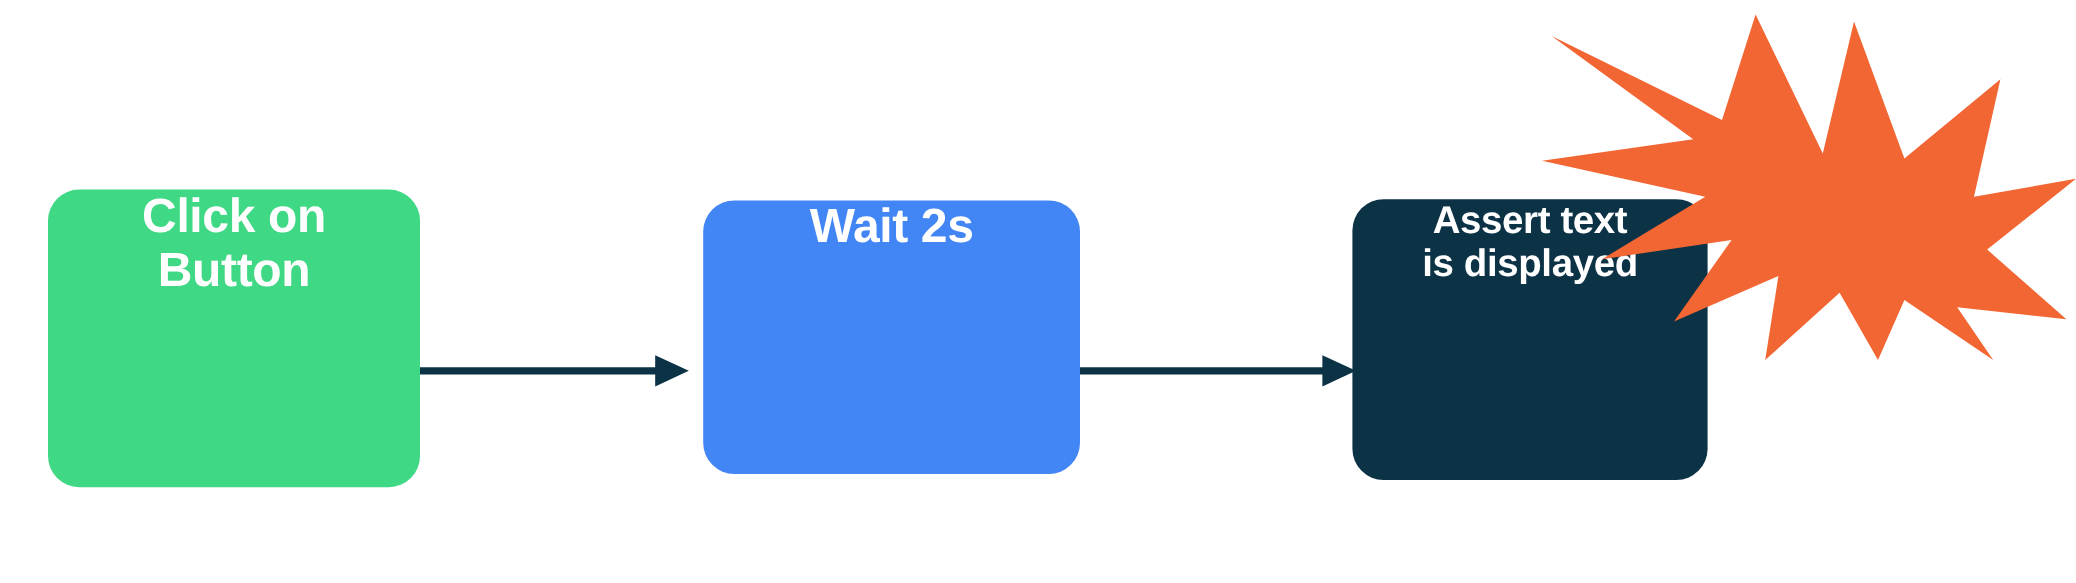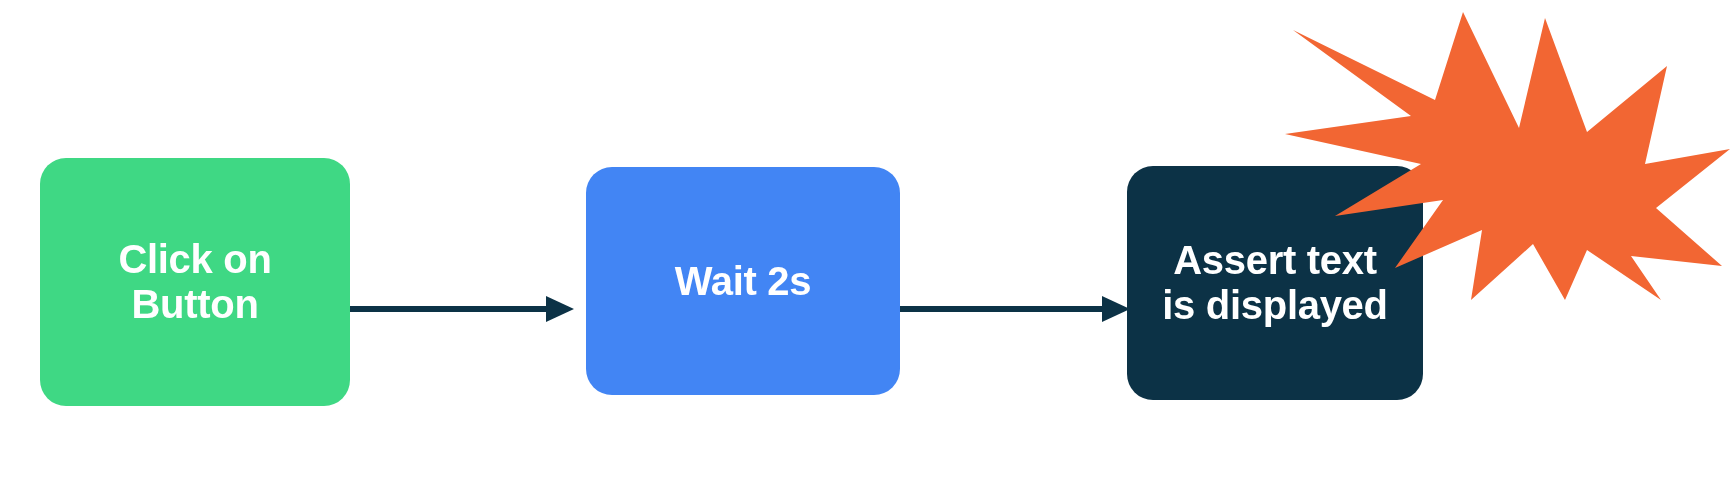--- a/index.html
+++ b/index.html
@@ -13,21 +13,21 @@
   #canvas {
     position: relative;
     width: 1730px;
     height: 486px;
     background: #ffffff;
     overflow: hidden;
   }
   .node {
     position: absolute;
     display: flex;
-    align-items: center;
+    align-items: flex-start;
     justify-content: center;
     text-align: center;
     box-sizing: border-box;
     border-radius: 26px;
     color: #ffffff;
     font-weight: bold;
     line-height: 1.12;
     letter-spacing: -0.3px;
   }
   .node-label {
@@ -51,21 +51,21 @@
     background: #4285F4;
     font-size: 40px;
     padding: 0 18px;
   }
   #node-assert {
     left: 1127px;
     top: 166px;
     width: 296px;
     height: 234px;
     background: #0C3246;
-    font-size: 40px;
+    font-size: 32px;
     padding: 0 12px;
   }
   .arrow-svg {
     position: absolute;
     overflow: visible;
   }
   #arrow-1 { left: 350px; top: 258px; width: 224px; height: 60px; }
   #arrow-2 { left: 884px; top: 258px; width: 246px; height: 60px; }
   #burst {
     position: absolute;

